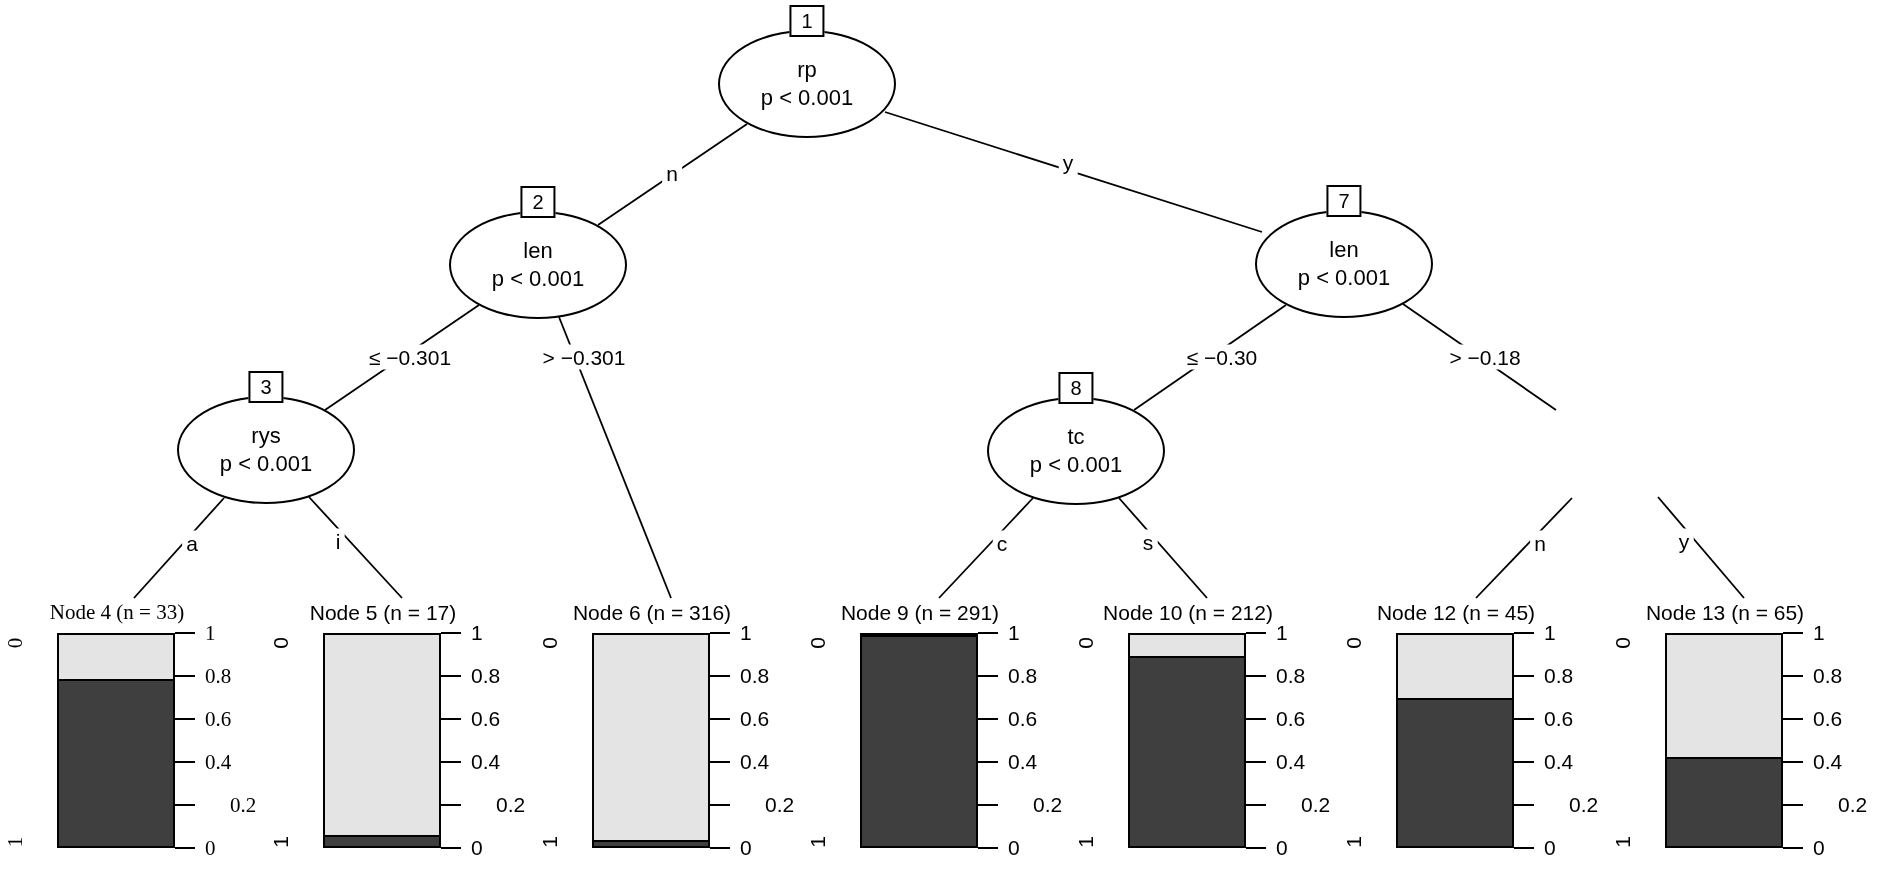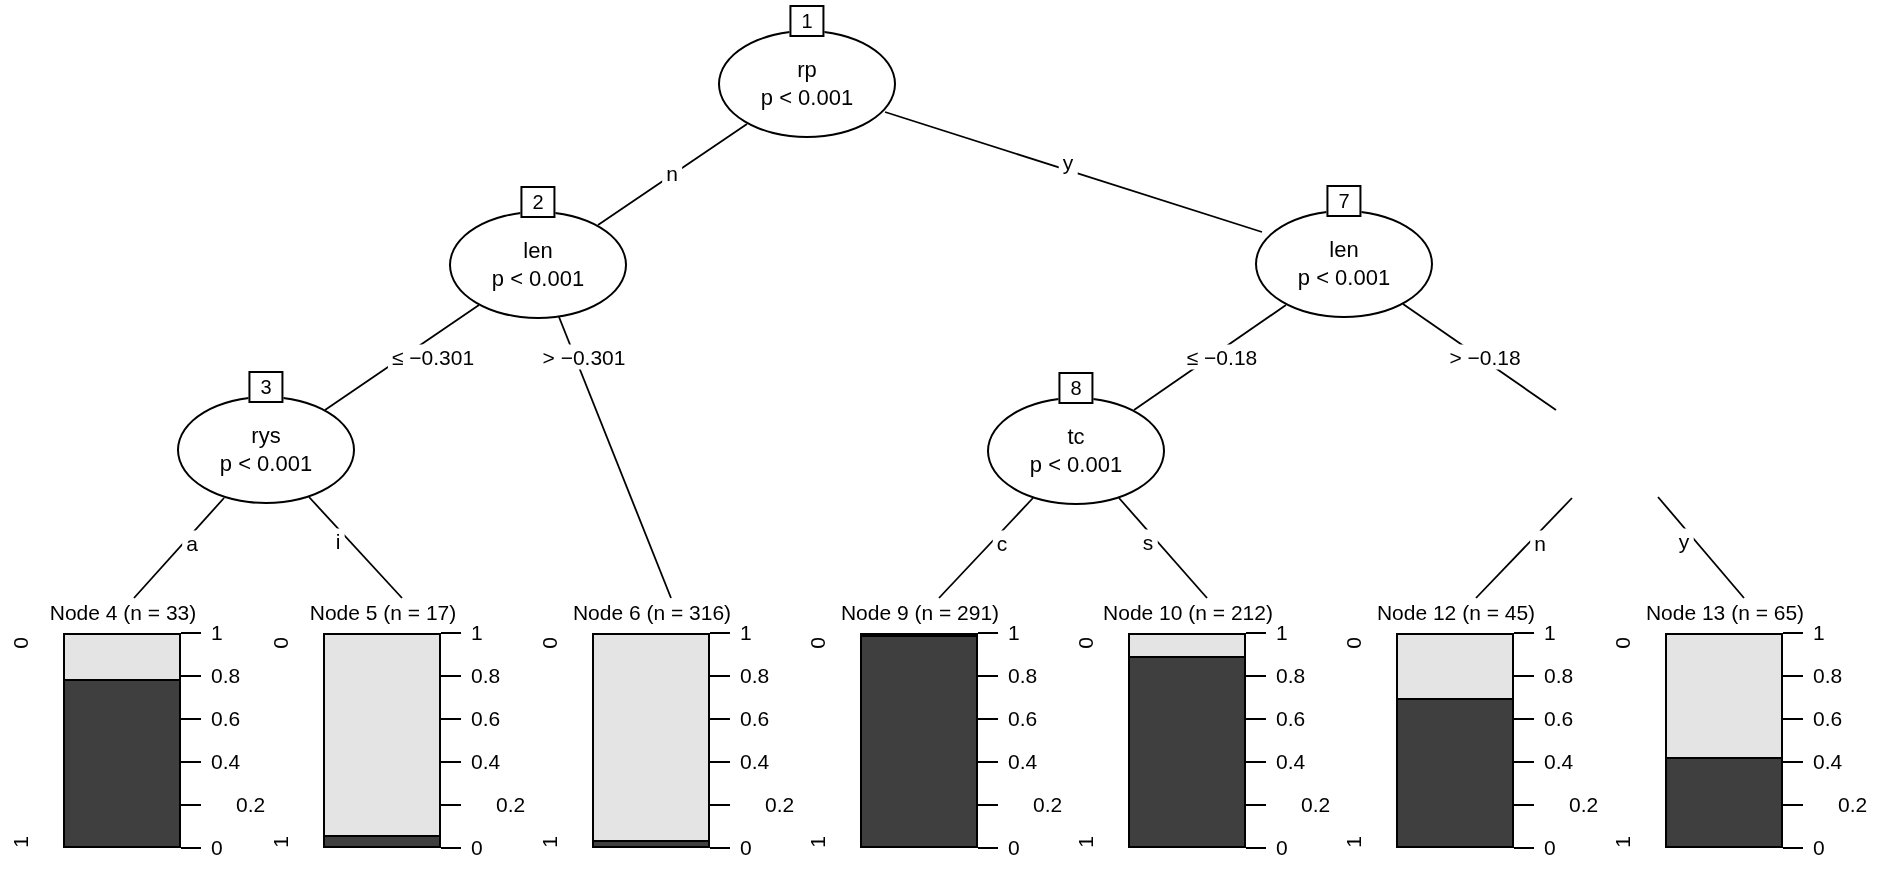--- a/index.html
+++ b/index.html
@@ -94,32 +94,32 @@
     <div class="ellipse"></div>
     <div class="idbox">8</div>
     <div class="ntext">
       <span>tc</span>
       <span>p &lt; 0.001</span>
     </div>
   </div>
 
   <span class="elabel" style="left:672px; top:173px;">n</span>
   <span class="elabel" style="left:1068px; top:162px;">y</span>
-  <span class="elabel" style="left:410px; top:357px;margin-left:23px;">≤ −0.301</span>
+  <span class="elabel" style="left:410px; top:357px;">≤ −0.301</span>
   <span class="elabel" style="left:584px; top:357px;">&gt; −0.301</span>
-  <span class="elabel" style="left:1222px; top:357px;">≤ −0.18</span>
+  <span class="elabel" style="left:1222px; top:357px;">≤ −0.30</span>
   <span class="elabel" style="left:1485px; top:357px;">&gt; −0.18</span>
   <span class="elabel" style="left:192px; top:543px;">a</span>
   <span class="elabel" style="left:338px; top:541px;">i</span>
   <span class="elabel" style="left:1002px; top:543px;">c</span>
   <span class="elabel" style="left:1148px; top:542px;">s</span>
   <span class="elabel" style="left:1540px; top:543px;">n</span>
   <span class="elabel" style="left:1684px; top:541px;">y</span>
 
-  <div class="panel" style="left:8px;">
+  <div class="panel" style="left:2px;font-family:Liberation Serif, serif;">
     <div class="ptitle">Node 4 (n = 33)</div>
     <div class="rot rot-top">0</div>
     <div class="rot rot-bot">1</div>
     <div class="barframe">
       <div class="bardark" style="height: 79%;"></div>
     </div>
     <div class="tick t1"></div>
     <div class="tick t2"></div>
     <div class="tick t3"></div>
     <div class="tick t4"></div>

